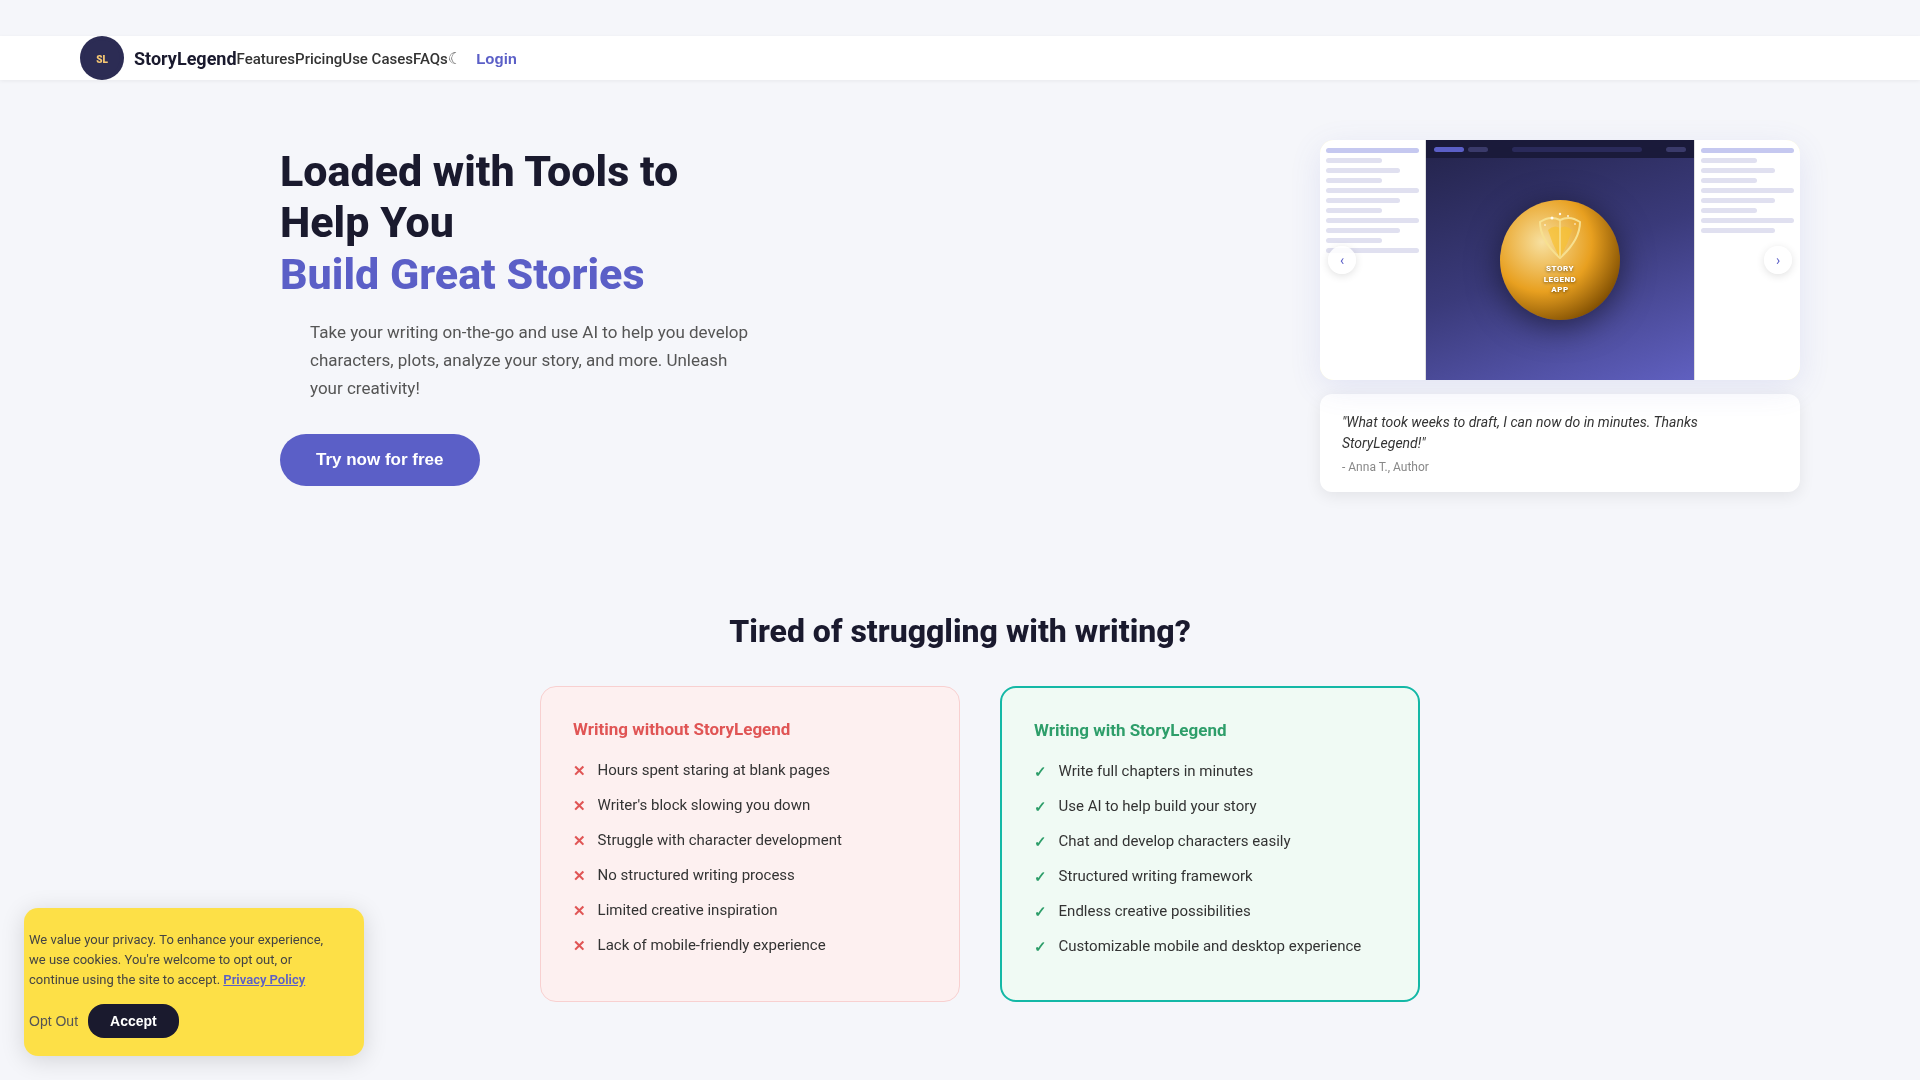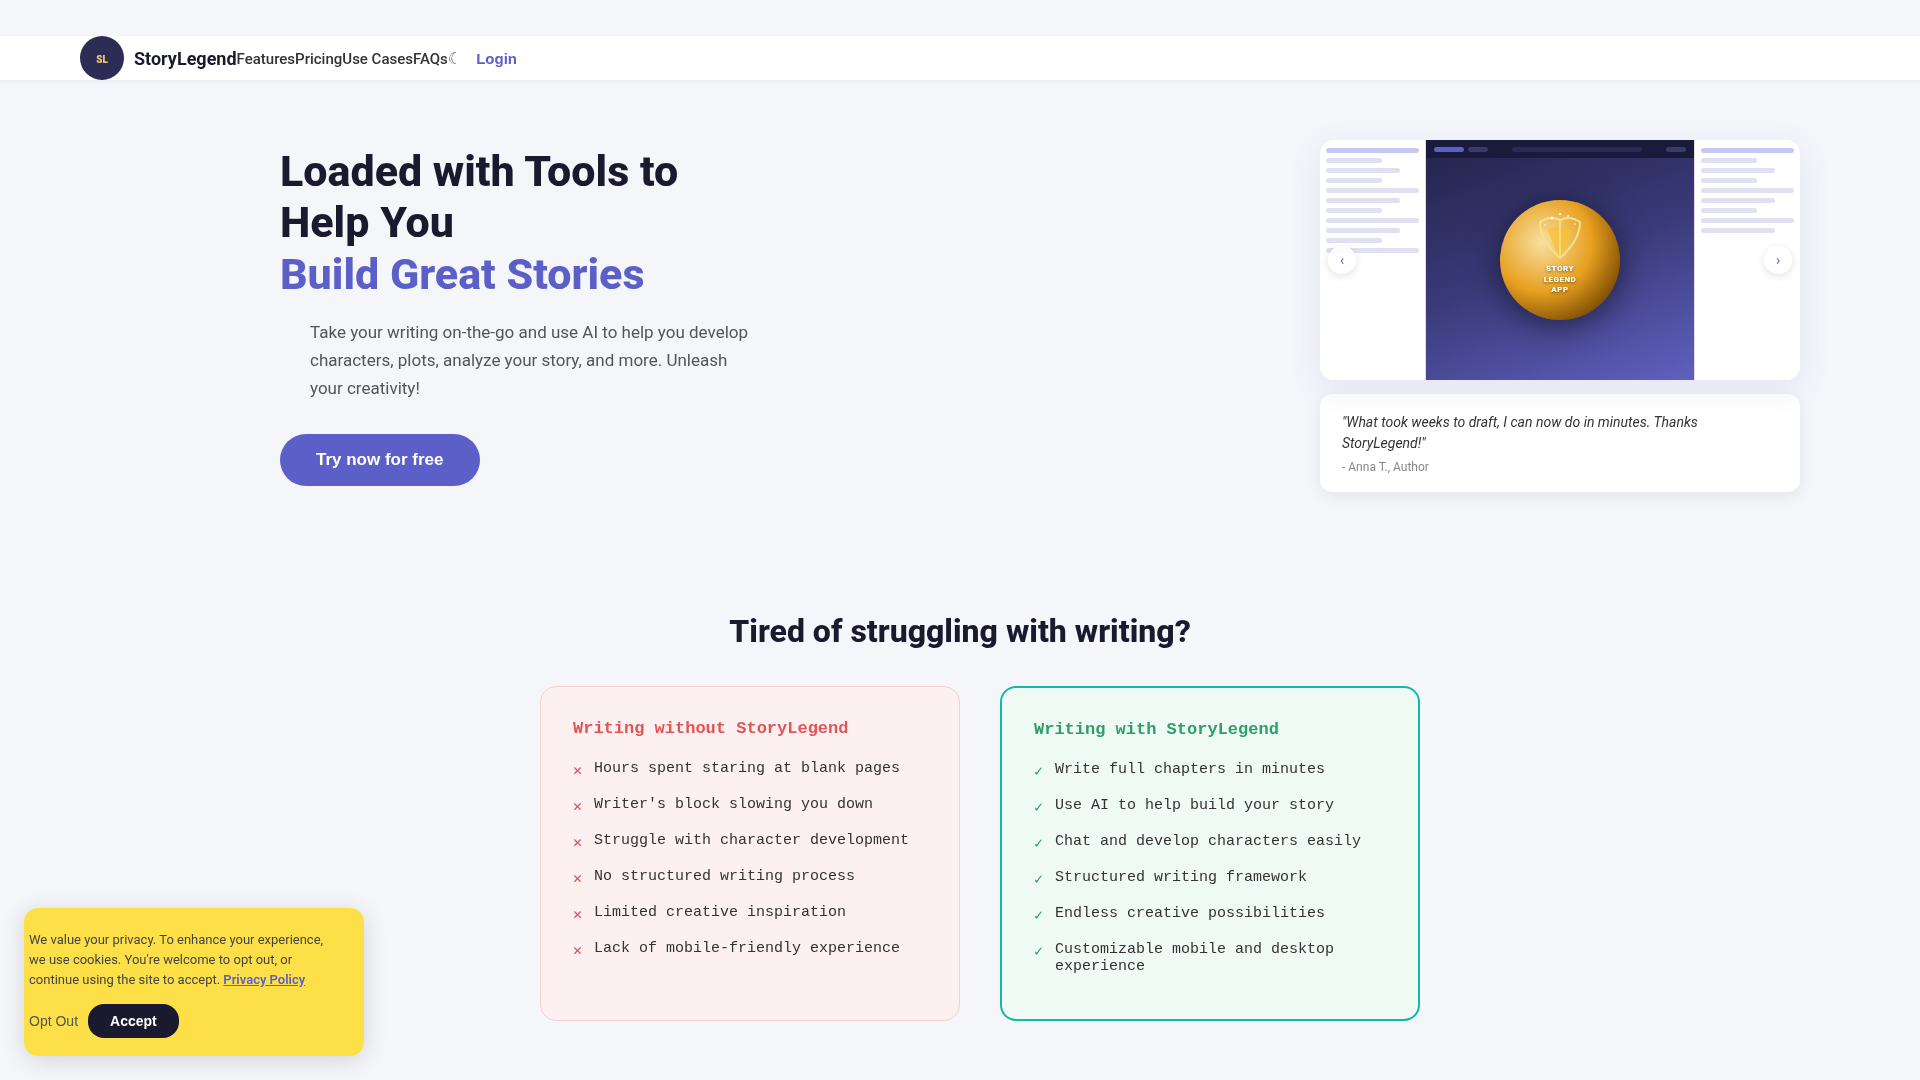--- a/index.html
+++ b/index.html
@@ -219,21 +219,20 @@
       margin-bottom: 36px;
     }
 
     
     .comparison-row {
       display: flex;
       justify-content: center;
       gap: 40px;
       padding: 0 80px 40px 120px;
       background: #f5f6fa;
-      font-family: Liberation Mono, monospace;
     }
     .comparison-card {
       border-radius: 16px;
       padding: 32px 32px 28px 32px;
       min-width: 370px;
       max-width: 420px;
       flex: 1;
     }
     .card-without {
       background: #fdf0f0;

